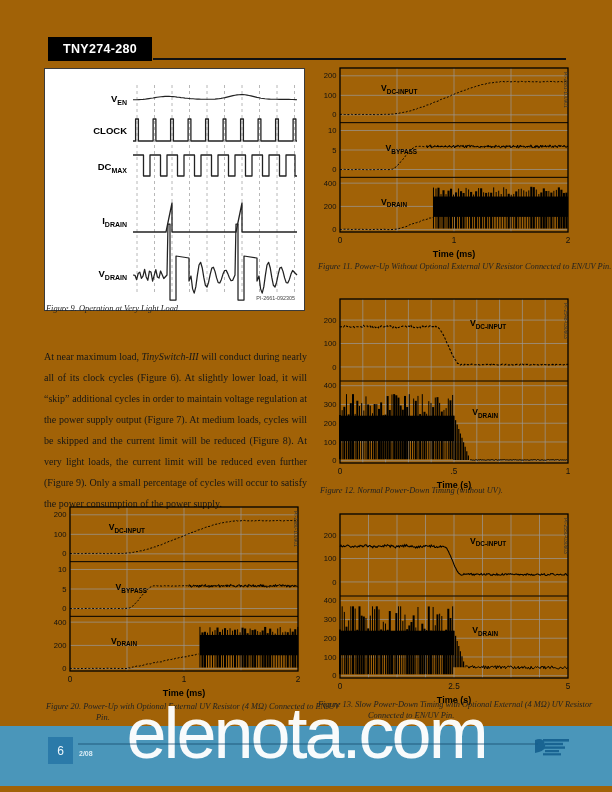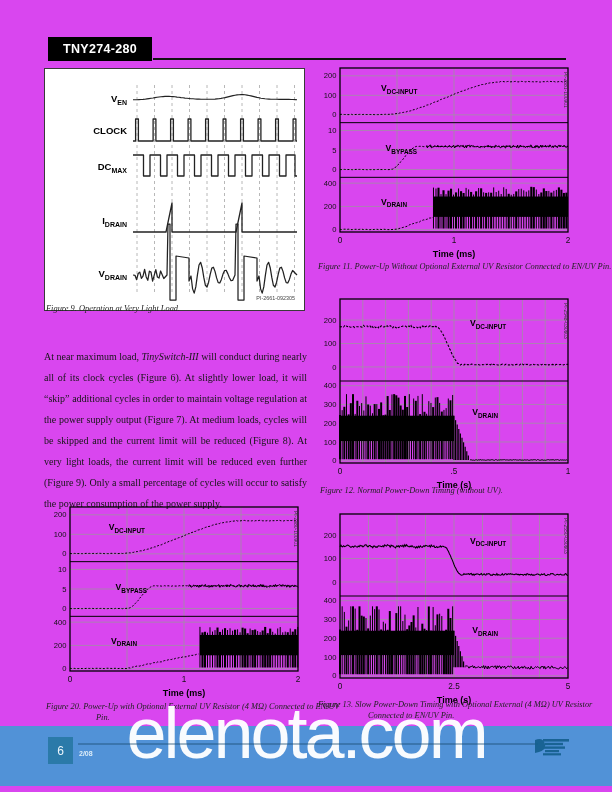--- a/index.html
+++ b/index.html
@@ -1,16 +1,16 @@
 <!DOCTYPE html>
 <html><head>
 <meta charset="utf-8">
 <style>
   html,body{margin:0;padding:0;background:#e8e8e8;}
-  .page{position:relative;width:612px;height:792px;background:#d946ef;overflow:hidden;
+  .page{position:relative;width:612px;height:792px;background:#a16207;overflow:hidden;
         font-family:"Liberation Serif",serif;color:#1a1a1a;}
   
   .hdr-box{position:absolute;left:48px;top:37px;width:104px;height:24px;background:#000;
            display:flex;align-items:center;justify-content:center;}
   .hdr-box span{color:#fff;font-family:"Liberation Sans",sans-serif;font-weight:bold;
                 font-size:12.5px;letter-spacing:.3px;}
   .hdr-rule{position:absolute;left:153px;top:58px;width:413px;height:2px;background:#111;}
   
   .fig9-box{position:absolute;left:44px;top:68px;width:259px;height:241px;border:1.4px solid #3a3a3a;background:#fff;}
   

